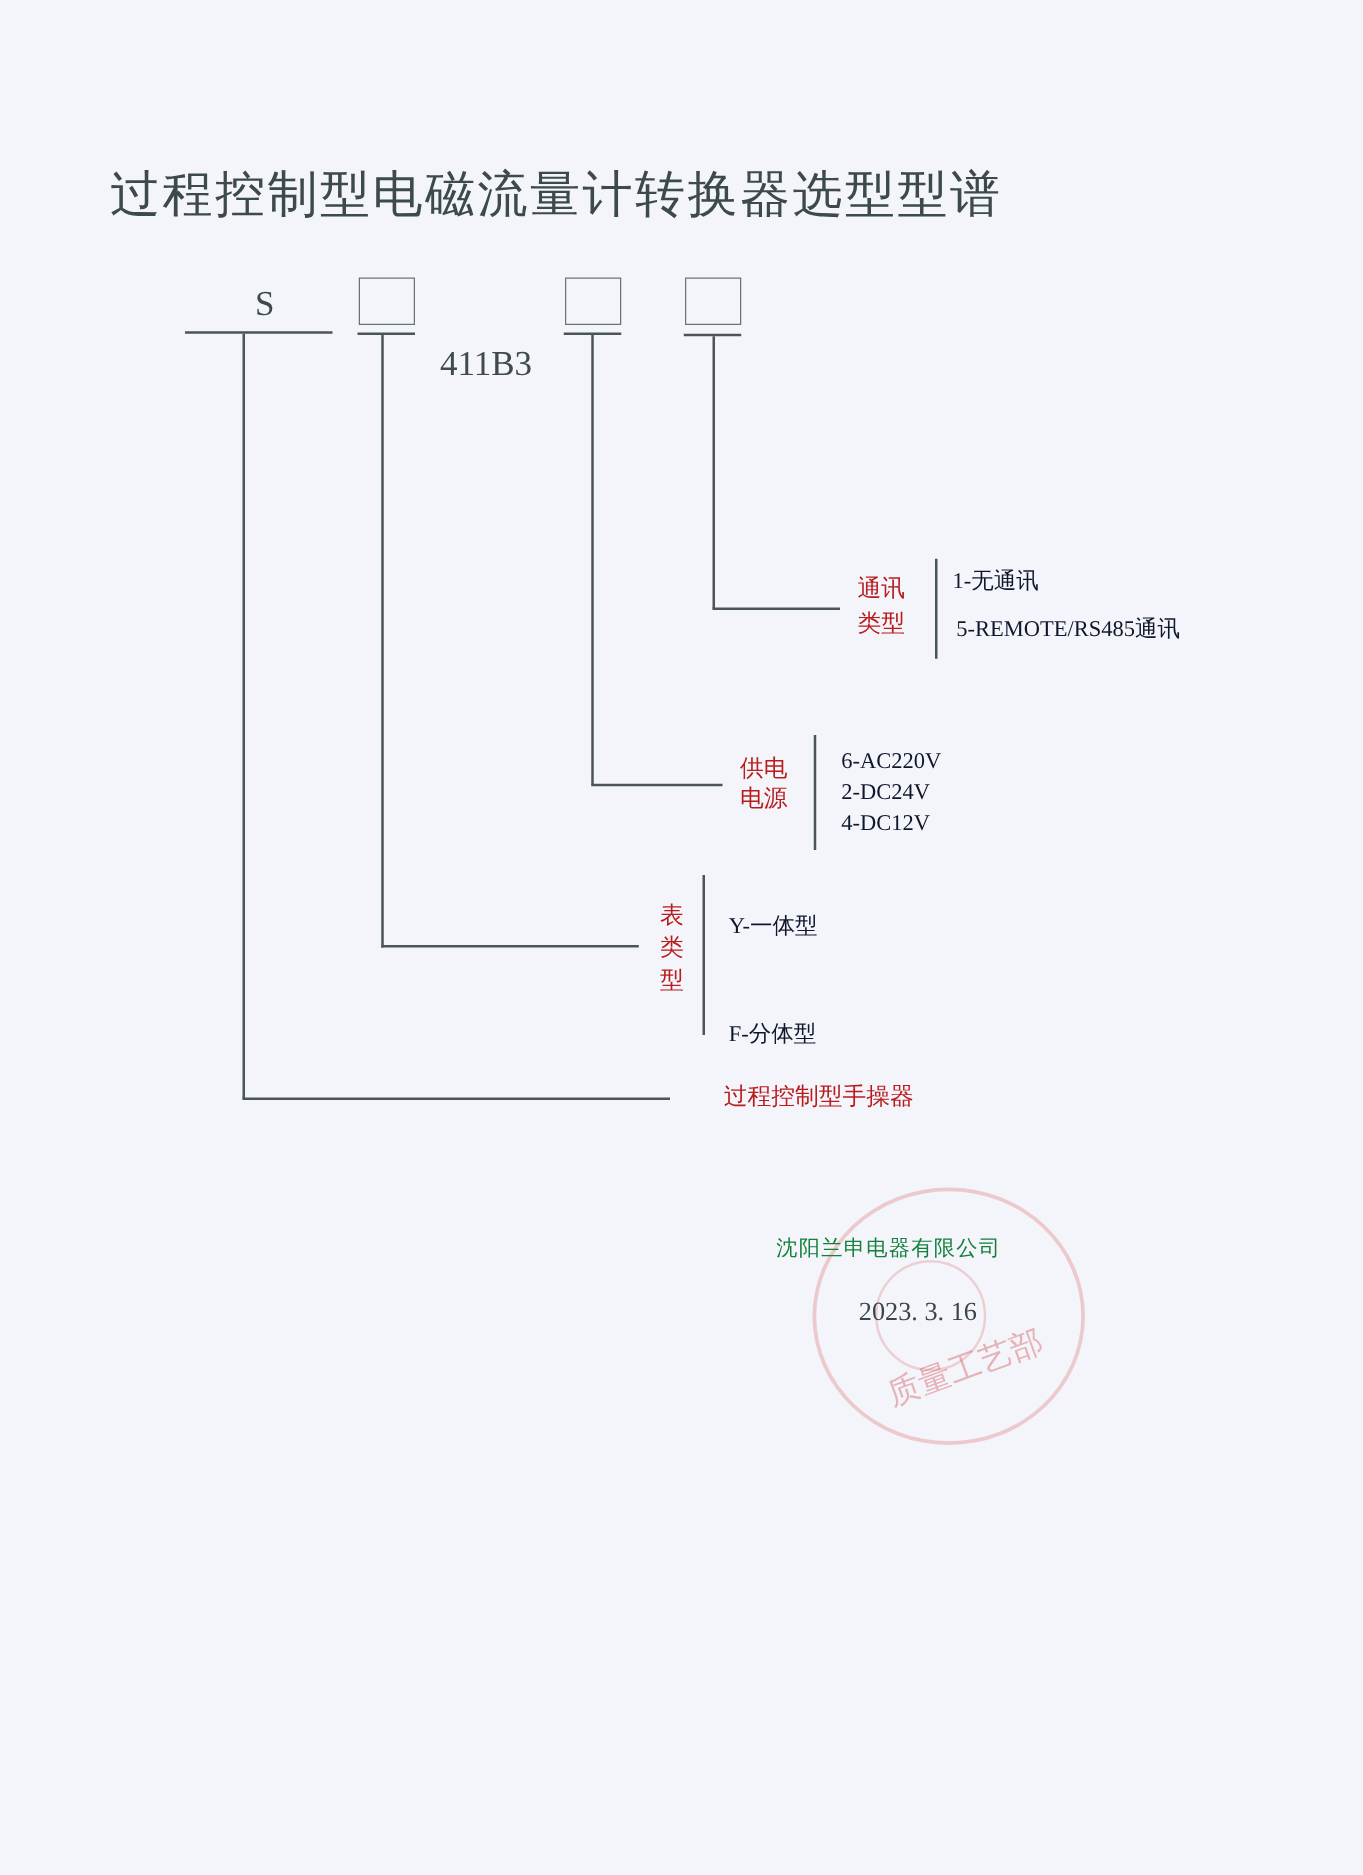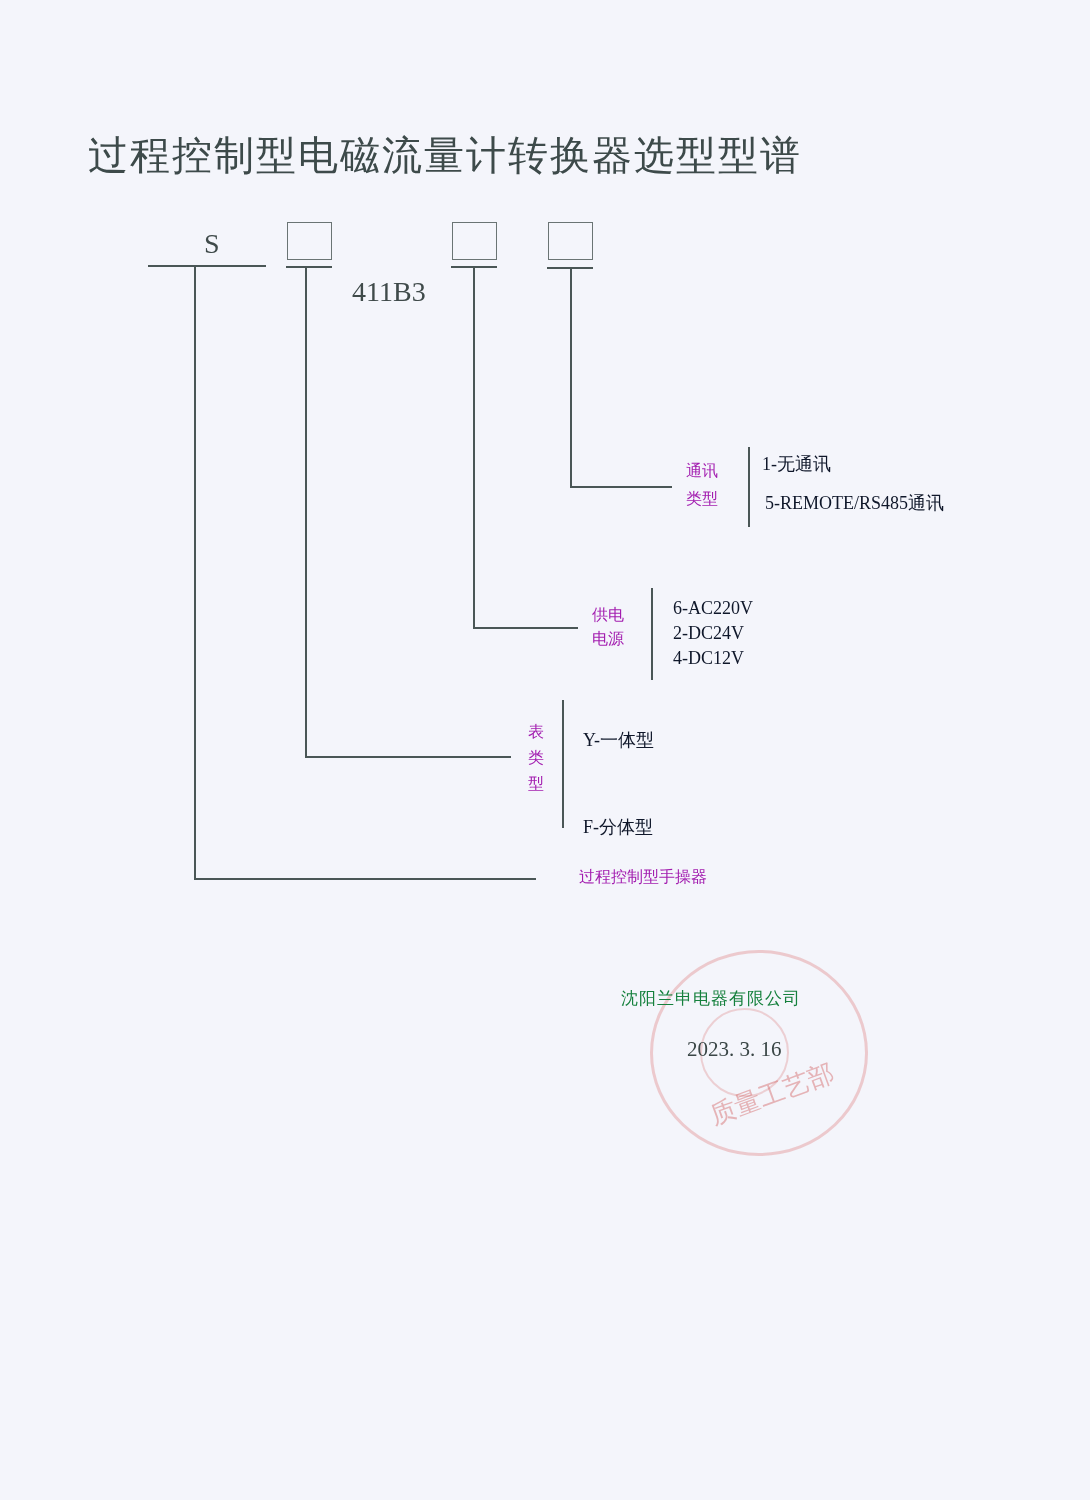--- a/index.html
+++ b/index.html
@@ -15,21 +15,21 @@
       left: 0; width: 890px; top: 128px;
       text-align: center;
       font-family: Liberation Mono, monospace;
       font-size: 40px; letter-spacing: 2px;
       color: #3d4a4a;
     }
     .code-text { font-family: "Liberation Serif", serif; font-size: 28px; color: #3f4a4a; }
     .box { border: 1.5px solid #6a7474; background: transparent; }
     .hline { background: #4a5656; height: 2px; }
     .vline { background: #4a5656; width: 2px; }
-    .lbl { font-family: Liberation Mono, monospace; font-size: 16px; color: #a21caf; line-height: 24px; }
+    .lbl { font-family: Liberation Sans, sans-serif; font-size: 19px; color: #b91c1c; line-height: 24px; }
     .opt { font-family: "Liberation Serif", serif; font-size: 18px; color: #0f172a; line-height: 24px; white-space: nowrap; }
     .stamp {
       left: 650px; top: 950px; width: 218px; height: 206px;
       border-radius: 50%;
       border: 3px solid rgba(220,120,120,0.35);
       box-sizing: border-box;
     }
     .stamp-inner {
       left: 700px; top: 1008px; width: 85px; height: 85px; border-radius: 50%;
       border: 2px solid rgba(220,120,120,0.3);

